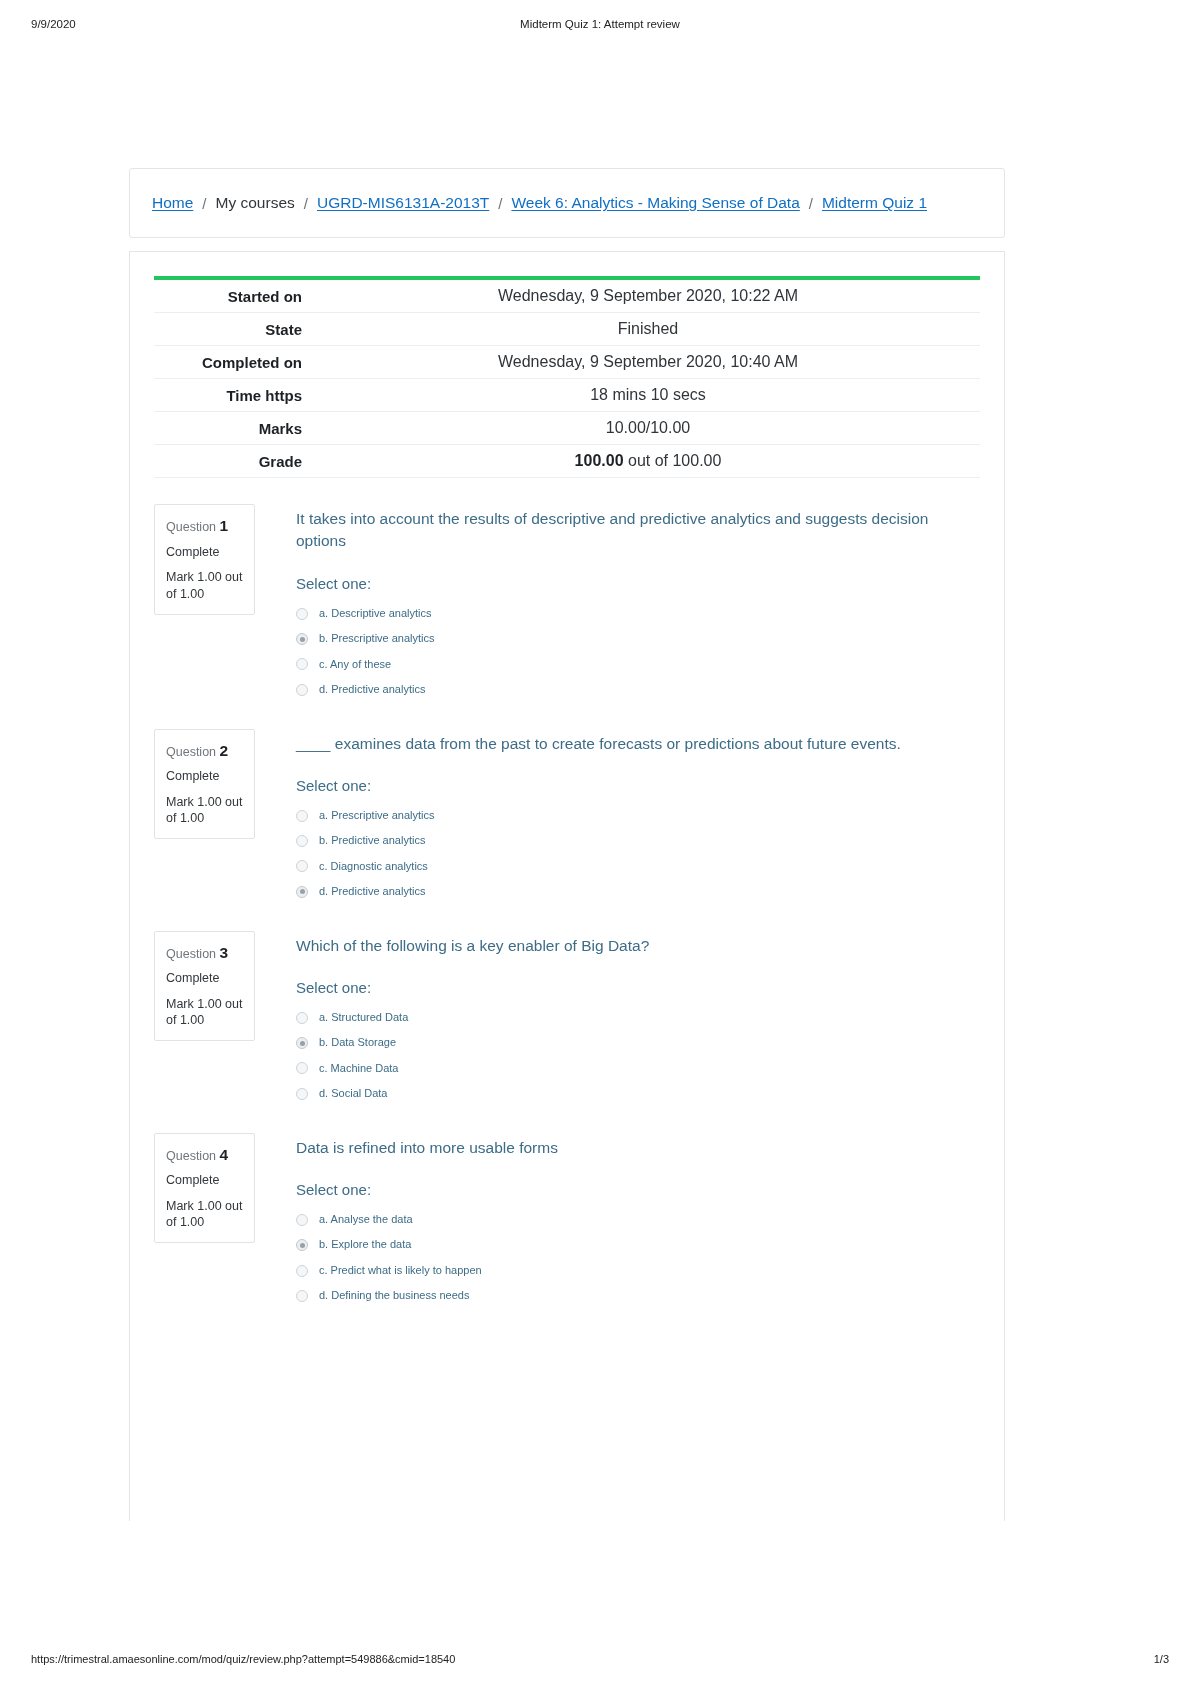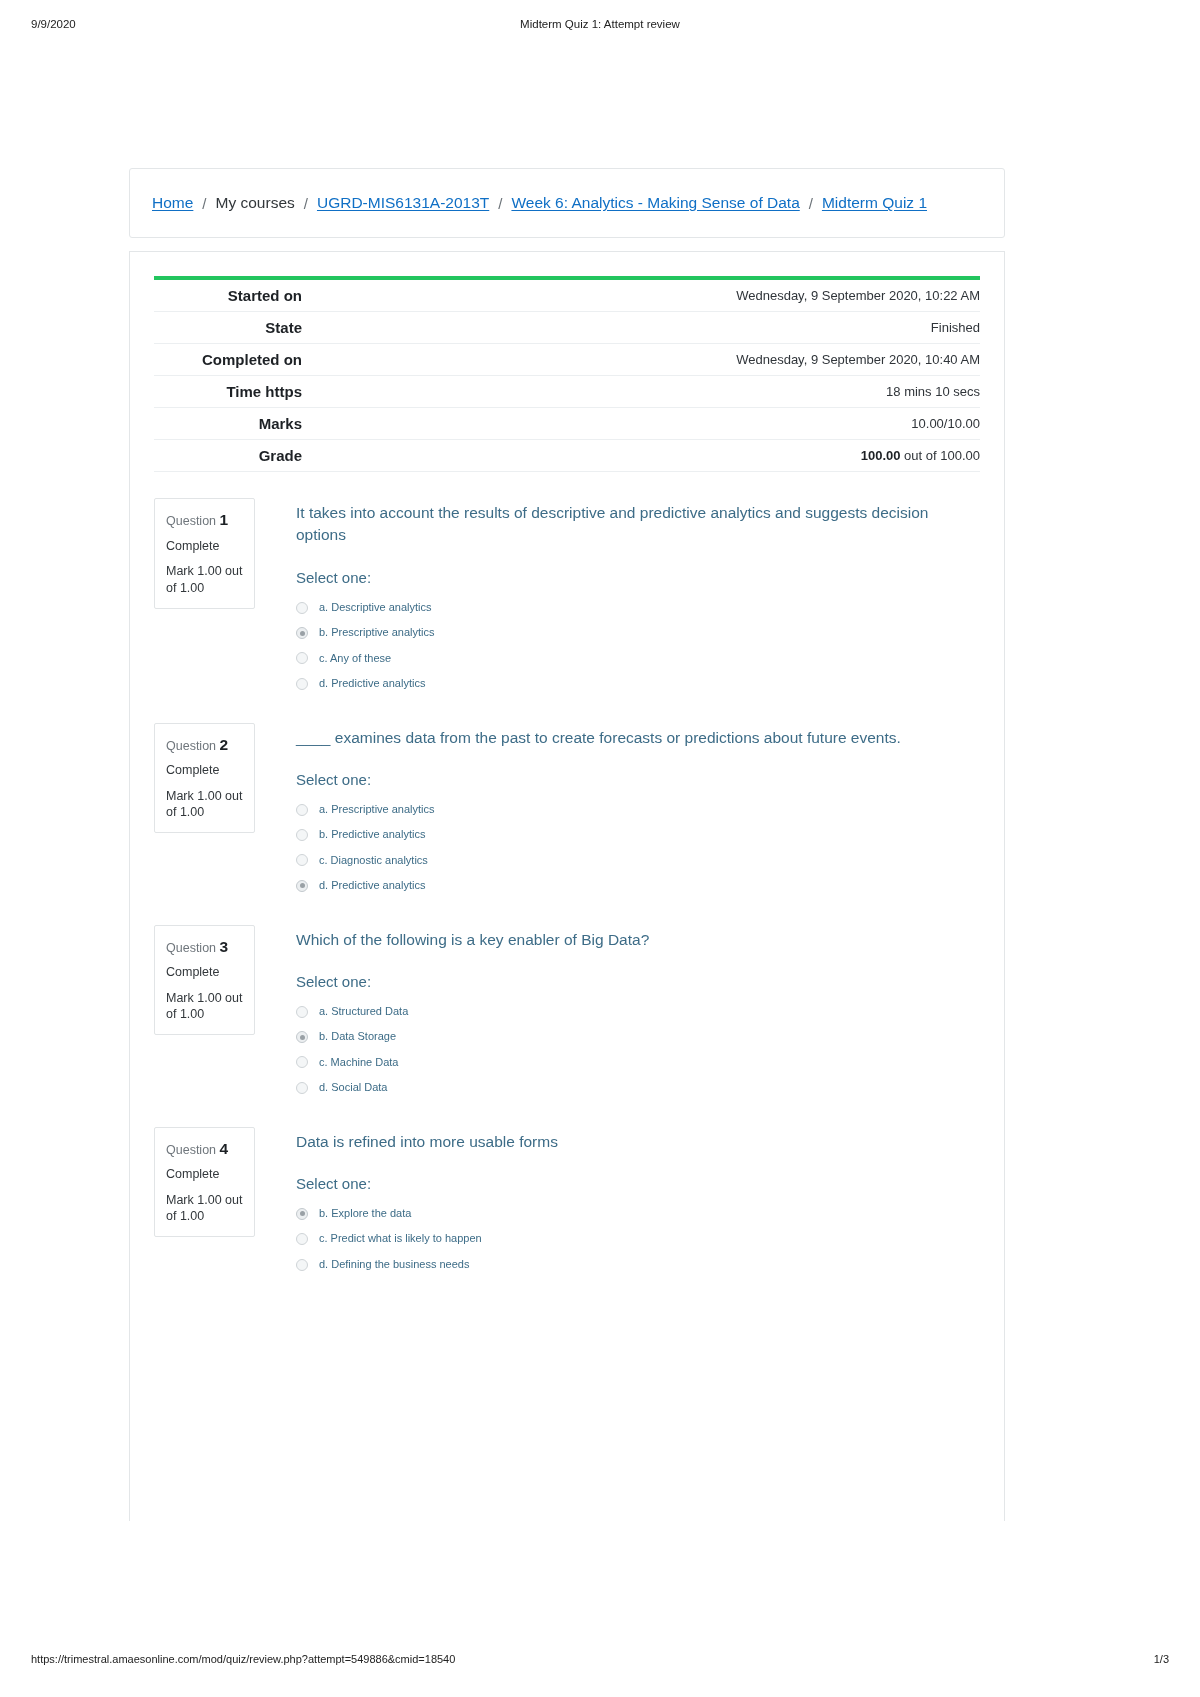--- a/index.html
+++ b/index.html
@@ -108,22 +108,22 @@
     text-align: right;
     font-weight: bold;
     font-size: 15px;
     color: #1d2125;
     padding: 7px 12px 7px 0;
     width: 160px;
     white-space: nowrap;
     vertical-align: middle;
   }
   table.summary td {
-    text-align: right;
-    font-size: 13px;
+    text-align: center;
+    font-size: 16px;
     color: #30353a;
     padding: 7px 0 7px 2px;
     vertical-align: middle;
     font-weight: normal;
   }
   table.summary td b { font-weight: bold; color: #1d2125; }
 
   
   .question {
     display: flex;
@@ -355,20 +355,24 @@
           <div class="qinfo">
             <div class="qnum">Question <b>4</b></div>
             <div class="qstate">Complete</div>
             <div class="qmark">Mark 1.00 out of 1.00</div>
           </div>
           <div class="qbody">
             <p class="qtext">Data is refined into more usable forms</p>
             <div class="select-one">Select one:</div>
             <ul class="answers">
               <li class="answer">
+                <span class="radio"></span>
+                <span class="ans-label">a. Analyse the data</span>
+              </li>
+              <li class="answer">
                 <span class="radio checked"></span>
                 <span class="ans-label">b. Explore the data</span>
               </li>
               <li class="answer">
                 <span class="radio"></span>
                 <span class="ans-label">c. Predict what is likely to happen</span>
               </li>
               <li class="answer">
                 <span class="radio"></span>
                 <span class="ans-label">d. Defining the business needs</span>

